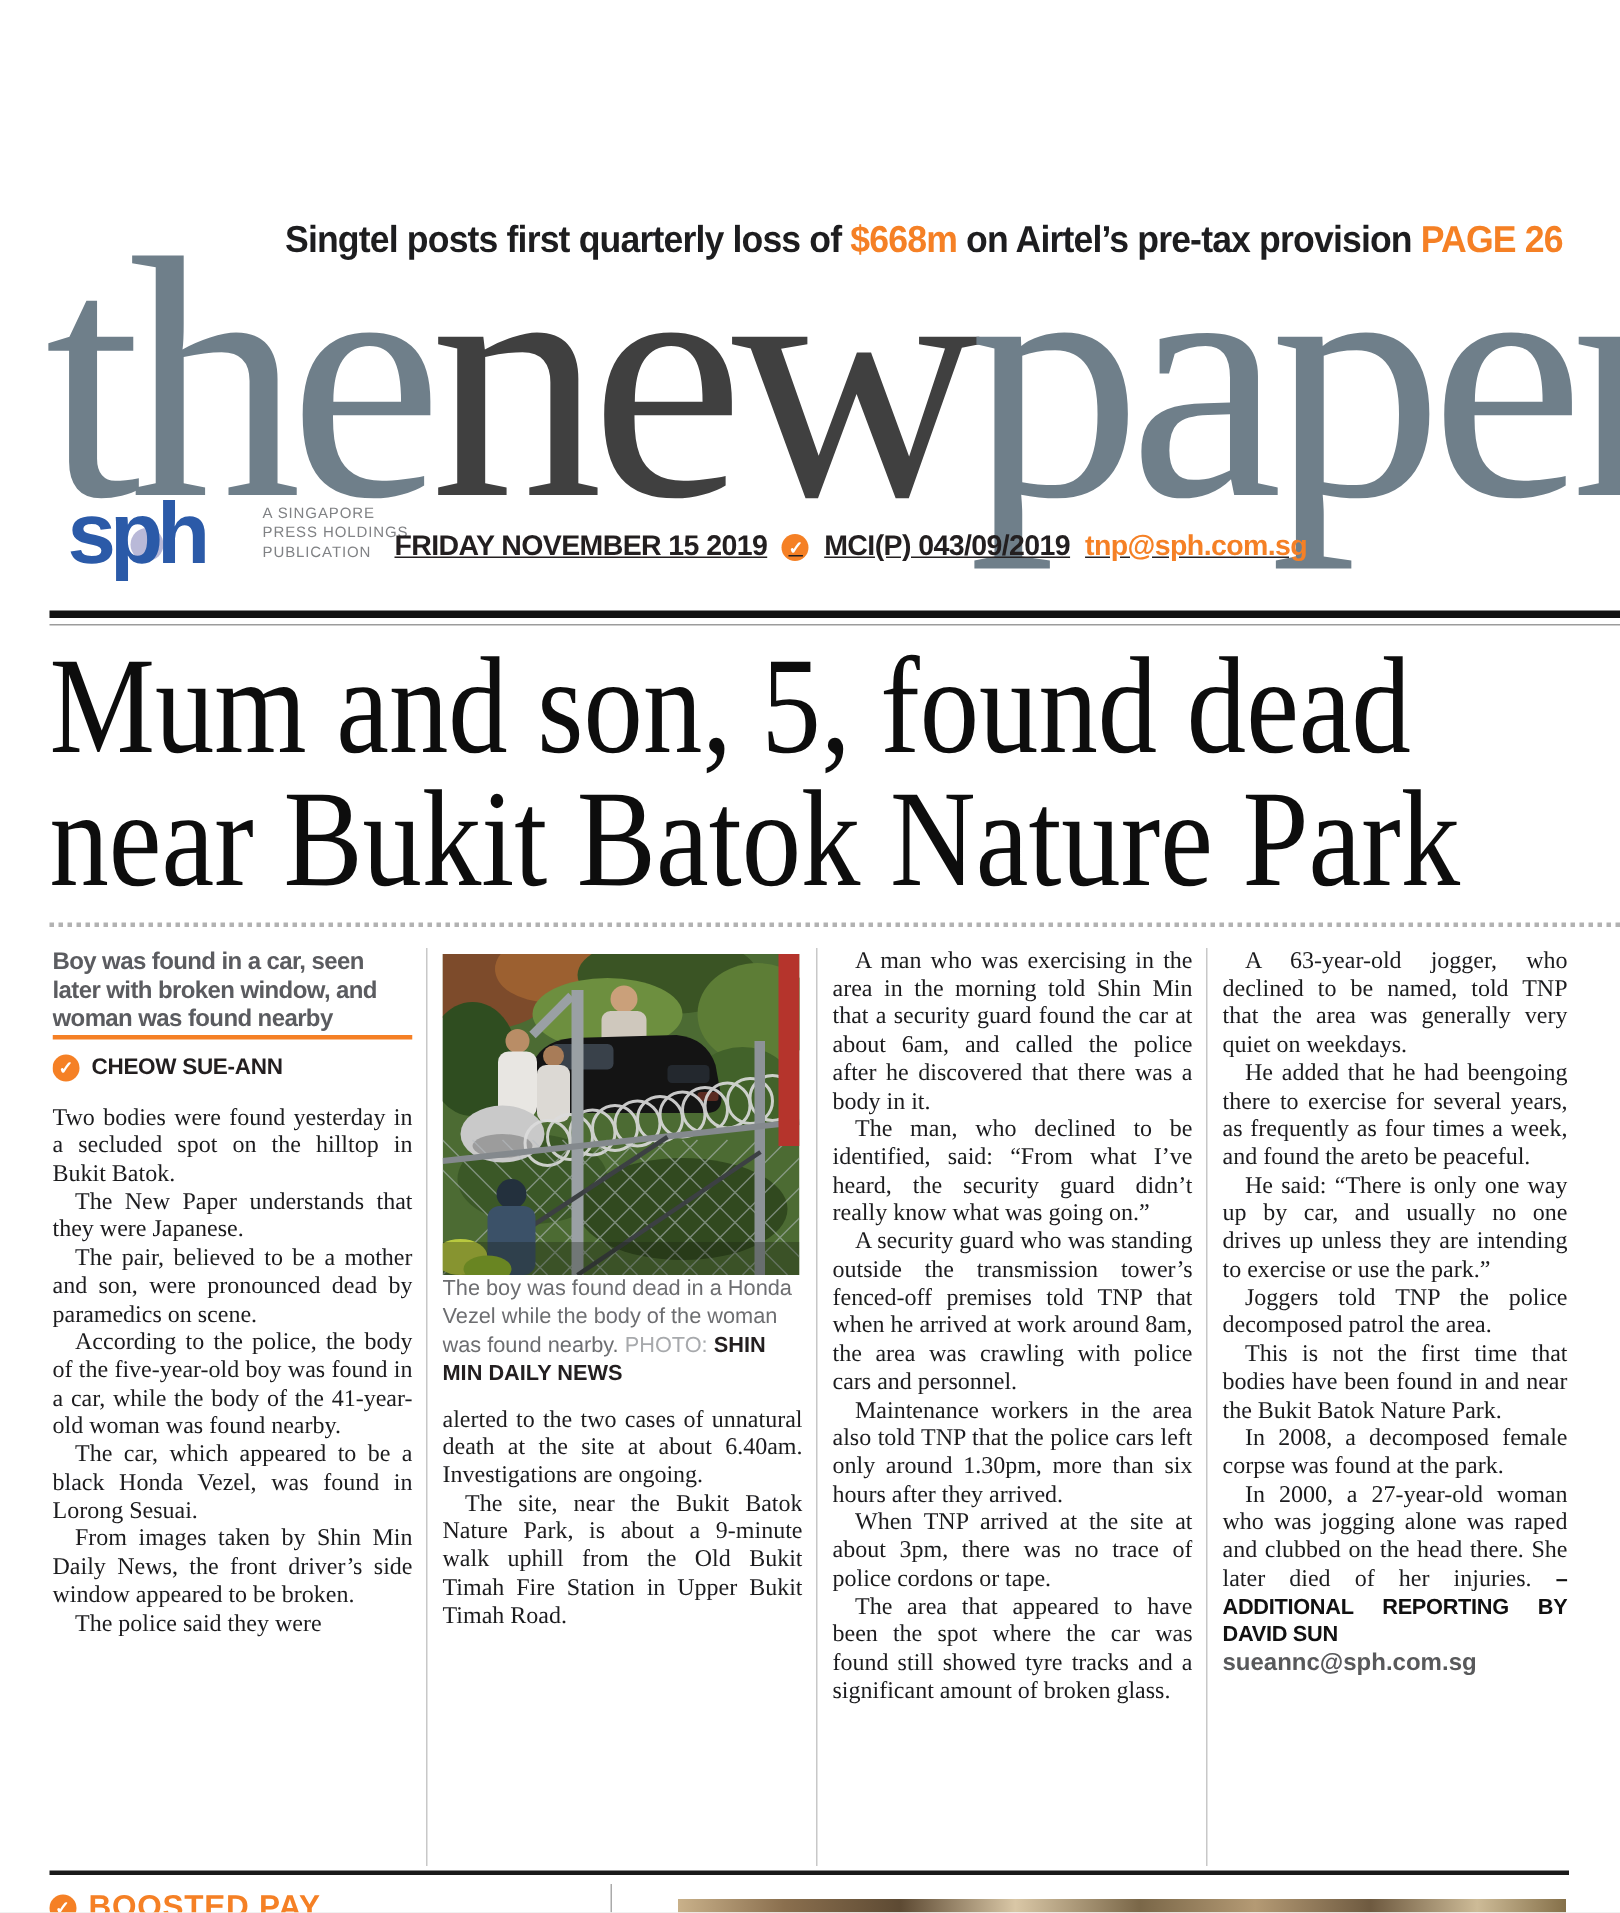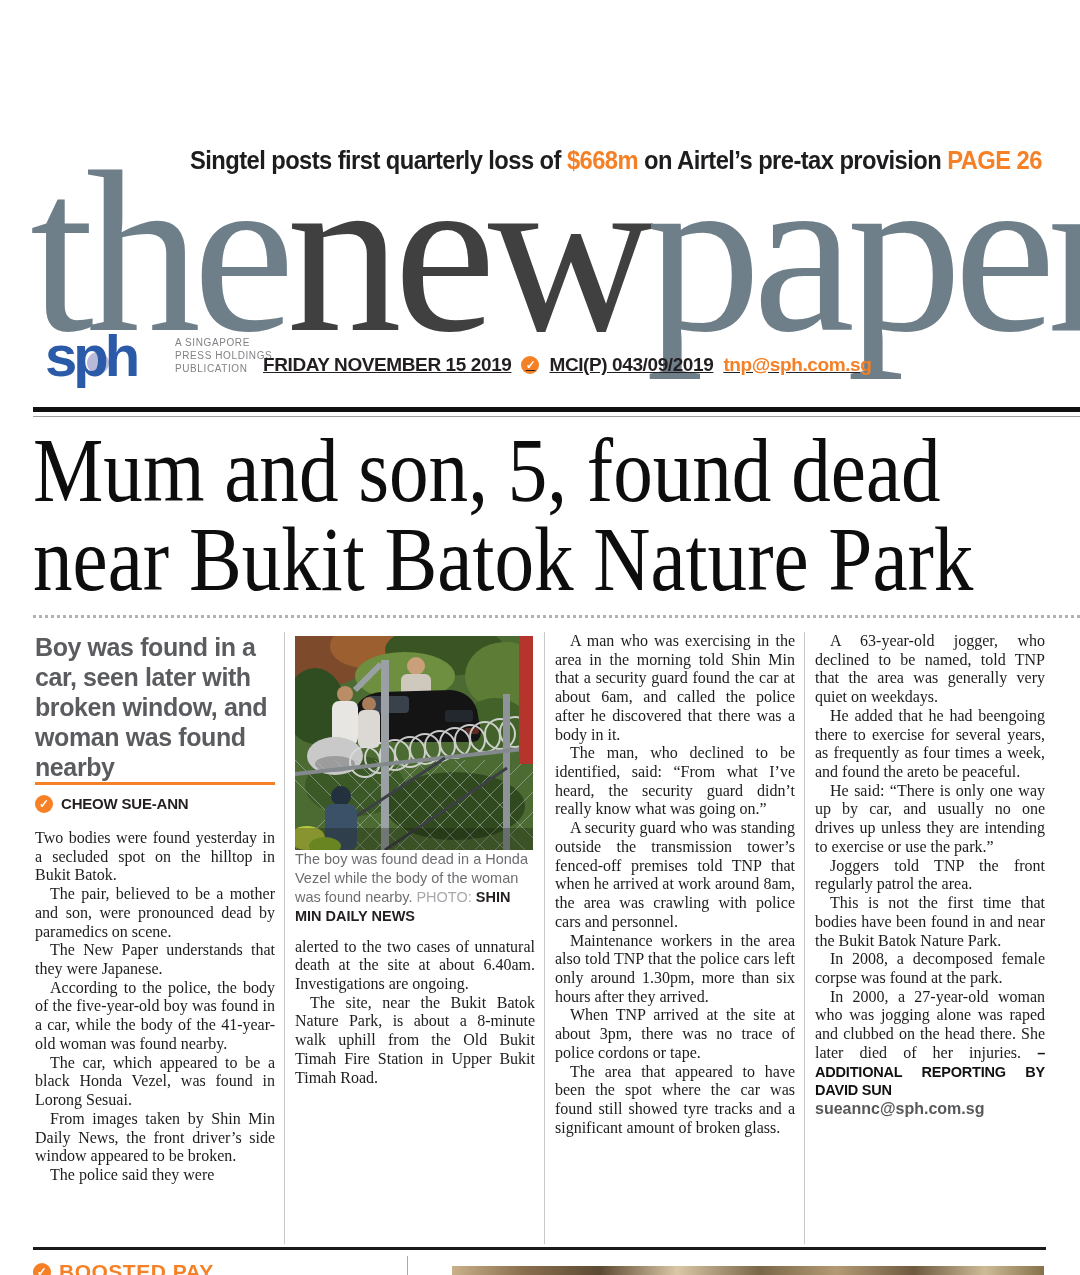--- a/index.html
+++ b/index.html
@@ -55,21 +55,21 @@
   #col2{left:295px;width:240px;top:636px;}
   #col3{left:555px;width:240px;}
   #col4{left:815px;width:230px;}
   .col-divider{position:absolute;top:632px;height:612px;width:1px;background:#c8c8c8;}
   #div1{left:284px;} #div2{left:544px;} #div3{left:804px;}
 
   .col p{margin:0;text-indent:15px;}
   .col p.noindent{text-indent:0;}
 
   
-  .standfirst{font-family:"Liberation Sans",sans-serif;font-weight:600;font-size:25px;
+  .standfirst{font-family:"Liberation Sans",sans-serif;font-weight:600;font-size:16px;
               line-height:1.2;color:#5b5c60;letter-spacing:-0.4px;text-align:left;margin:0 0 16px;}
   .byline-block{border-top:3px solid #f58025;padding-top:10px;margin-bottom:16px;
                 display:flex;align-items:center;gap:8px;}
   .byline-name{font-family:"Liberation Sans",sans-serif;font-weight:bold;font-size:15px;
                letter-spacing:-0.2px;color:#231f20;}
 
   
   .photo{display:block;width:238px;height:214px;}
   .caption{font-family:"Liberation Sans",sans-serif;font-size:14.5px;line-height:1.32;
            color:#6d6e71;text-align:left;margin-top:7px;}
@@ -134,22 +134,22 @@
 
   <div class="rule-dotted"></div>
 
   <div class="col" id="col1">
     <p class="standfirst noindent">Boy was found in a car, seen later with broken window, and woman was found nearby</p>
     <div class="byline-block">
       <span class="badge">✓</span>
       <span class="byline-name">CHEOW SUE-ANN</span>
     </div>
     <p class="noindent">Two bodies were found yesterday in a secluded spot on the hilltop in Bukit Batok.</p>
+    <p>The New Paper understands that they were Japanese.</p>
     <p>The pair, believed to be a mother and son, were pronounced dead by paramedics on scene.</p>
-    <p>The New Paper understands that they were Japanese.</p>
     <p>According to the police, the body of the five-year-old boy was found in a car, while the body of the 41-year-old woman was found nearby.</p>
     <p>The car, which appeared to be a black Honda Vezel, was found in Lorong Sesuai.</p>
     <p>From images taken by Shin Min Daily News, the front driver’s side window appeared to be broken.</p>
     <p>The police said they were</p>
   </div>
 
   <div class="col-divider" id="div1"></div>
 
   <div class="col" id="col2">
     <svg class="photo" viewBox="0 0 238 214" xmlns="http://www.w3.org/2000/svg">
@@ -213,42 +213,42 @@
 
       <ellipse cx="12" cy="202" rx="18" ry="12" fill="#b9c93f"></ellipse>
       <ellipse cx="30" cy="210" rx="16" ry="9" fill="#8fb32c"></ellipse>
       <rect x="0" y="192" width="238" height="22" fill="#141a0e" opacity="0.3"></rect>
     </svg>
     <p class="caption noindent">
       <span>The boy was found dead in a Honda Vezel while the body of the woman was found nearby. </span><span class="photo-label">PHOTO: </span><span class="credit">SHIN MIN DAILY NEWS</span>
     </p>
     <div class="col2-body">
       <p class="noindent">alerted to the two cases of unnatural death at the site at about 6.40am. Investigations are ongoing.</p>
-      <p>The site, near the Bukit Batok Nature Park, is about a 8-minute walk uphill from the Old Bukit Timah Fire Station in Upper Bukit Timah Road.</p>
+      <p>The site, near the Bukit Batok Nature Park, is about a 9-minute walk uphill from the Old Bukit Timah Fire Station in Upper Bukit Timah Road.</p>
     </div>
   </div>
 
   <div class="col-divider" id="div2"></div>
 
   <div class="col" id="col3">
     <p>A man who was exercising in the area in the morning told Shin Min that a security guard found the car at about 6am, and called the police after he discovered that there was a body in it.</p>
     <p>The man, who declined to be identified, said: “From what I’ve heard, the security guard didn’t really know what was going on.”</p>
     <p>A security guard who was standing outside the transmission tower’s fenced-off premises told TNP that when he arrived at work around 8am, the area was crawling with police cars and personnel.</p>
     <p>Maintenance workers in the area also told TNP that the police cars left only around 1.30pm, more than six hours after they arrived.</p>
     <p>When TNP arrived at the site at about 3pm, there was no trace of police cordons or tape.</p>
     <p>The area that appeared to have been the spot where the car was found still showed tyre tracks and a significant amount of broken glass.</p>
   </div>
 
   <div class="col-divider" id="div3"></div>
 
   <div class="col" id="col4">
     <p>A 63-year-old jogger, who declined to be named, told TNP that the area was generally very quiet on weekdays.</p>
     <p>He added that he had beengoing there to exercise for several years, as frequently as four times a week, and found the areto be peaceful.</p>
     <p>He said: “There is only one way up by car, and usually no one drives up unless they are intending to exercise or use the park.”</p>
-    <p>Joggers told TNP the front regularly patrol the area.</p>
+    <p>Joggers told TNP the police decomposed patrol the area.</p>
     <p>This is not the first time that bodies have been found in and near the Bukit Batok Nature Park.</p>
     <p>In 2008, a decomposed female corpse was found at the park.</p>
     <p>
       <span>In 2000, a 27-year-old woman who was jogging alone was raped and clubbed on the head there. She later died of her injuries. </span><span class="tagline">– ADDITIONAL REPORTING BY DAVID SUN</span>
     </p>
     <p class="author-email noindent">sueannc@sph.com.sg</p>
   </div>
 
   <div class="rule-black-bottom"></div>
   <div class="kicker">

